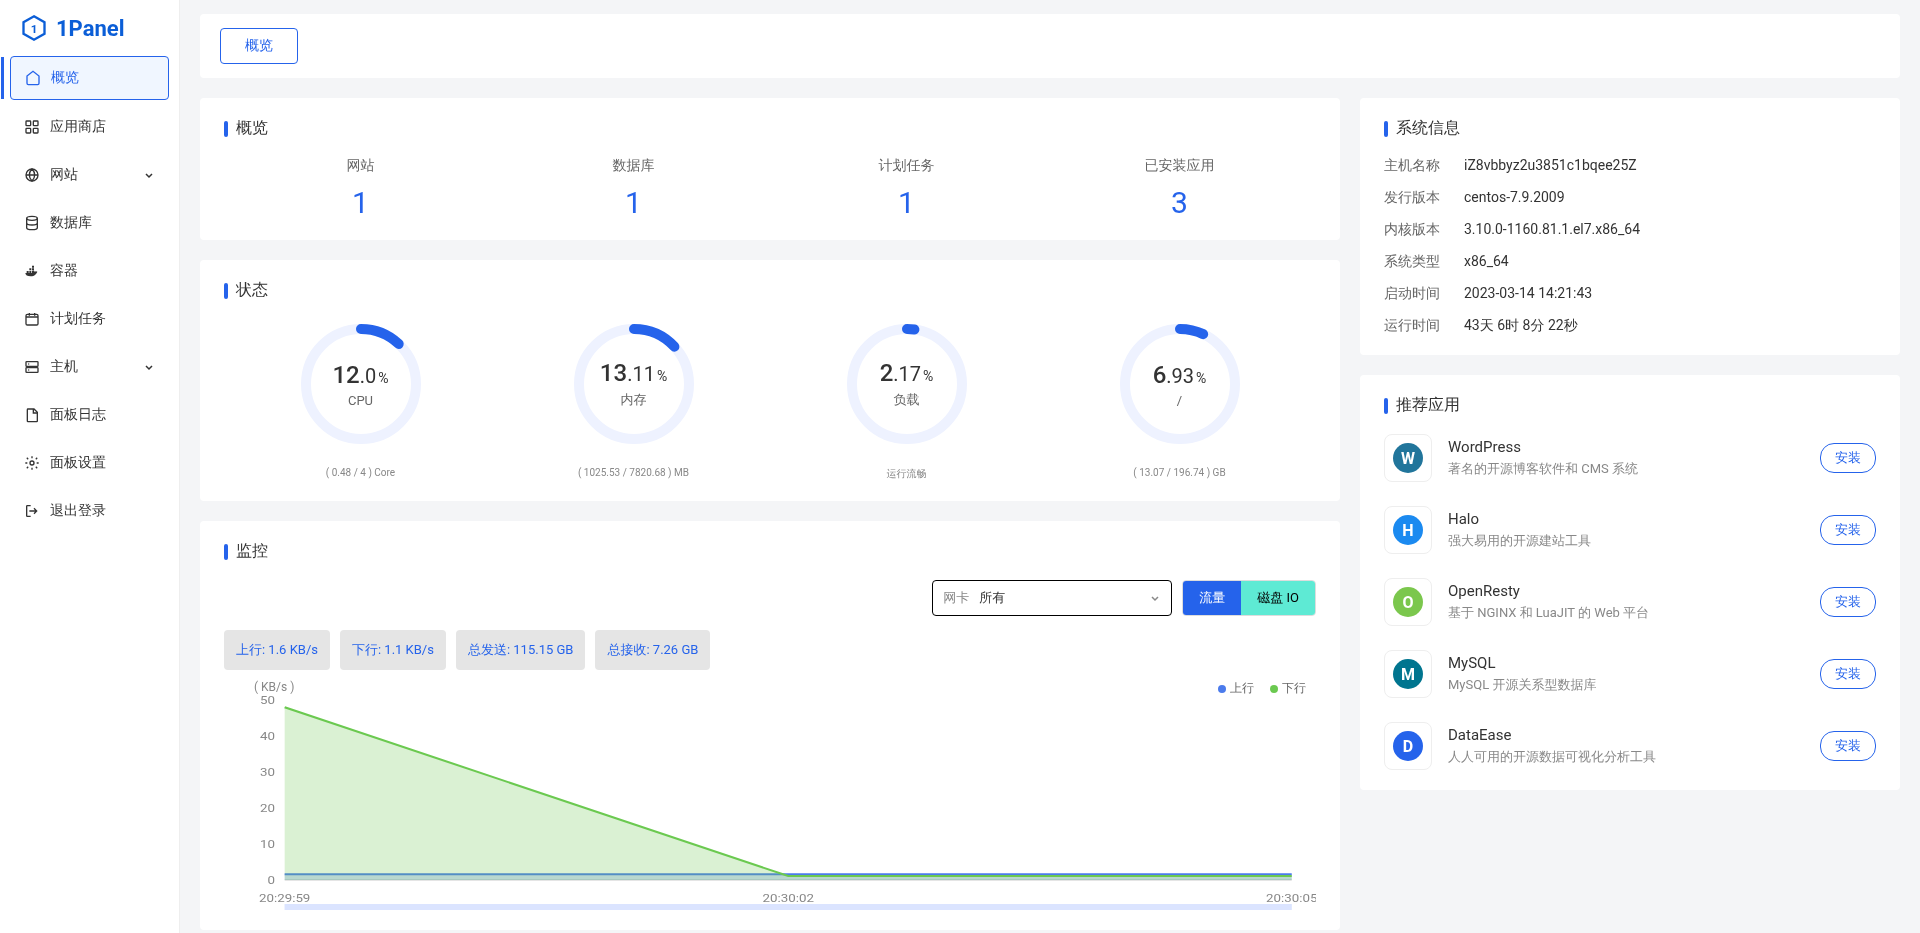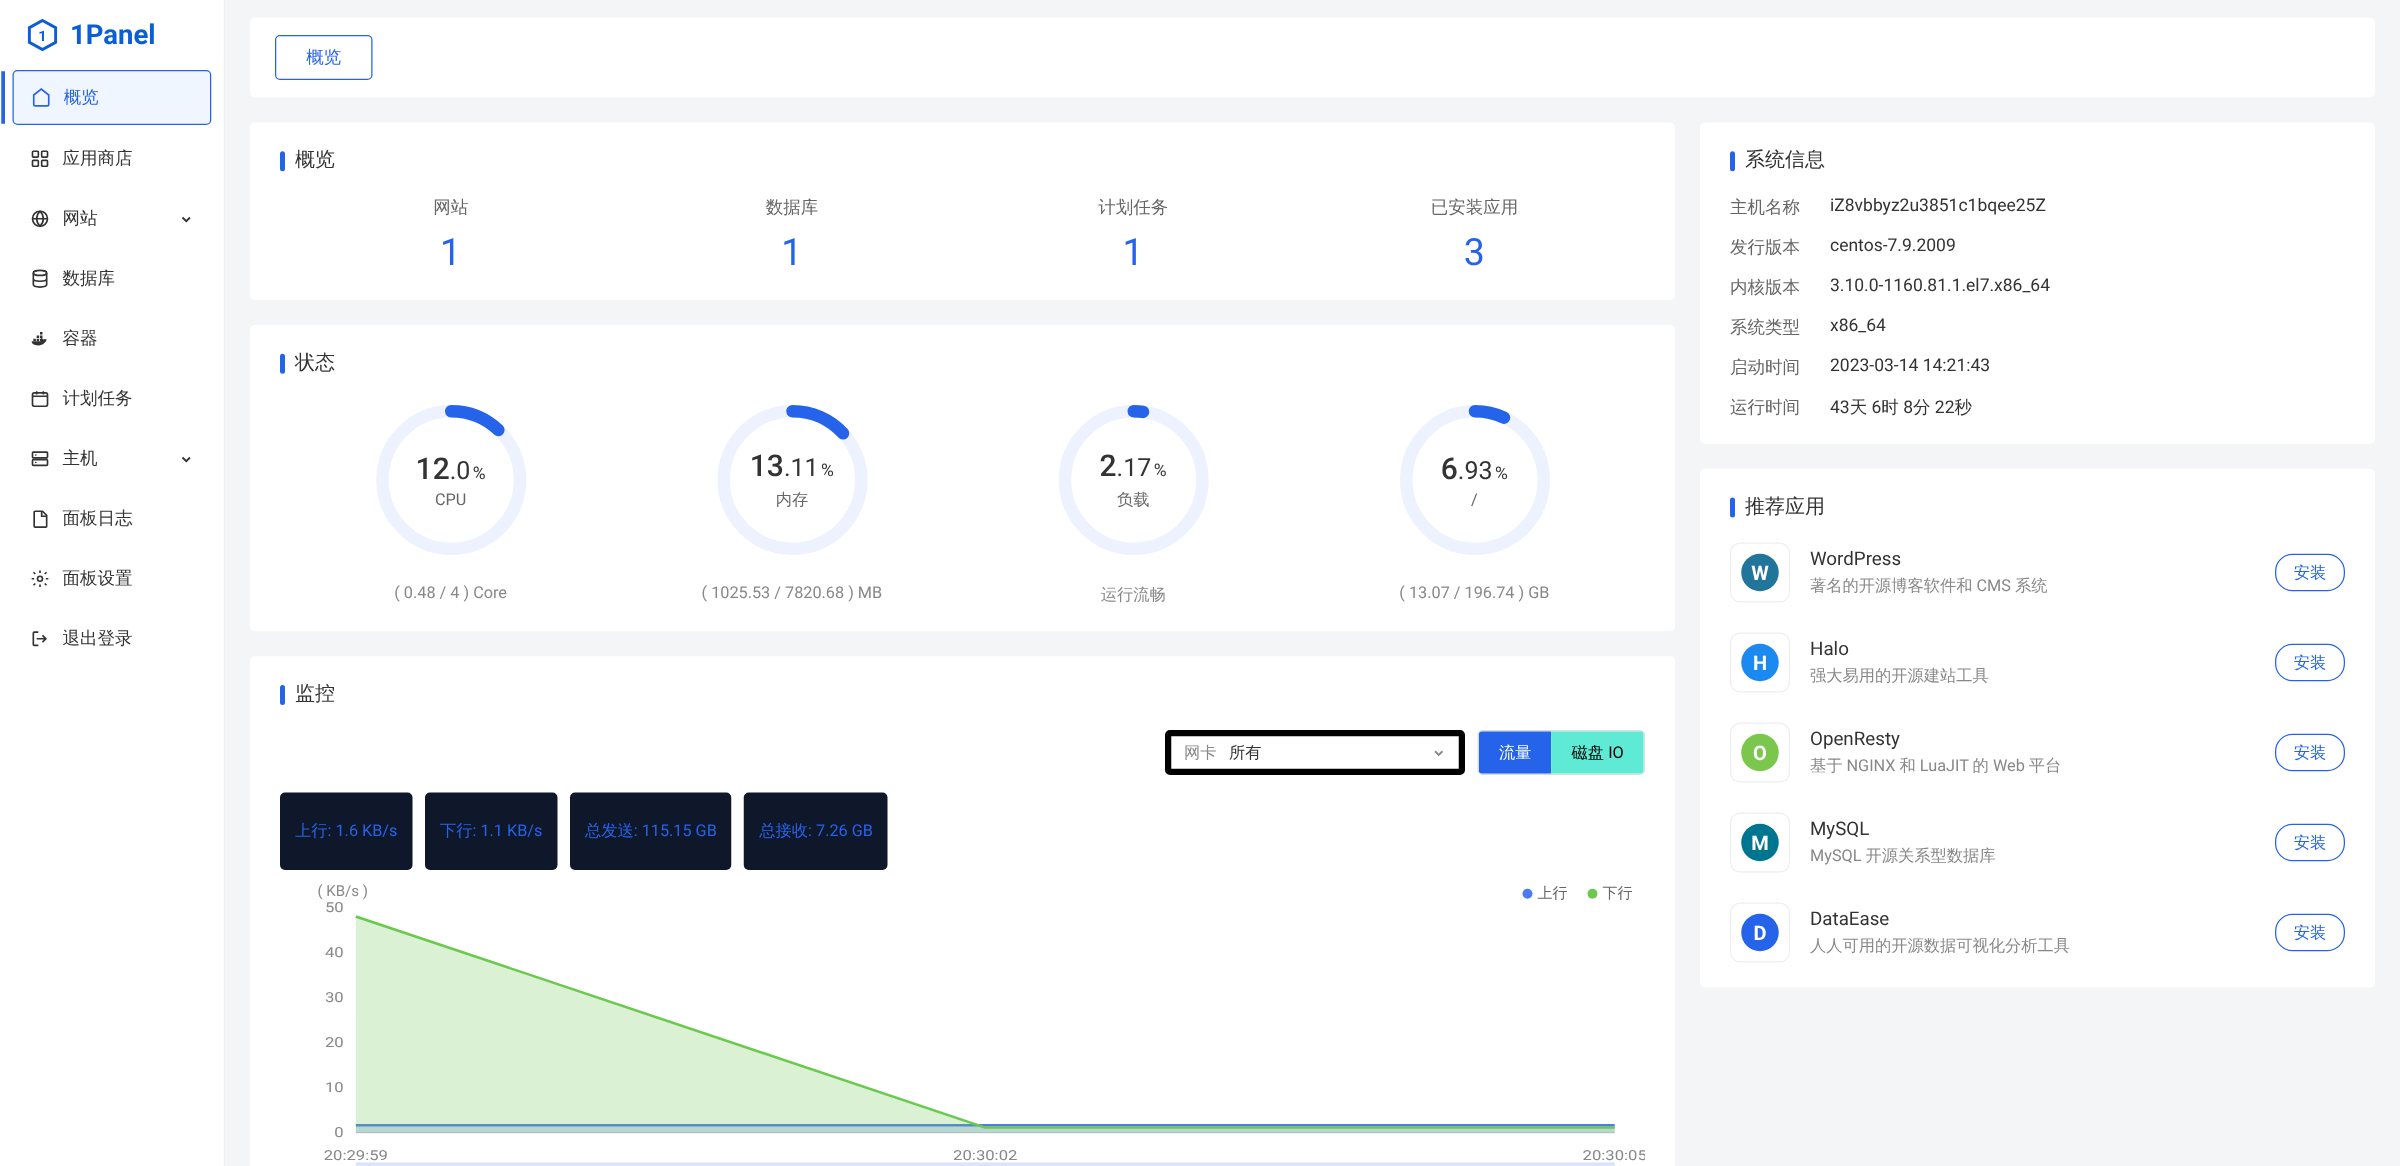--- a/index.html
+++ b/index.html
@@ -31,30 +31,30 @@
 .gauge{flex:1;display:flex;flex-direction:column;align-items:center}
 .gauge-circle{width:130px;height:130px;position:relative;margin-bottom:10px}
 .gauge-circle svg{width:130px;height:130px;transform:rotate(-90deg)}
 .gauge-circle .bg{fill:none;stroke:#eef2ff;stroke-width:10}
 .gauge-circle .fg{fill:none;stroke:#2563eb;stroke-width:10;stroke-linecap:round}
 .gauge-center{position:absolute;inset:0;display:flex;flex-direction:column;align-items:center;justify-content:center}
 .gauge-value{font-size:20px;color:#333}
 .gauge-value .big{font-size:24px;font-weight:500}
 .gauge-value .pct{font-size:14px;margin-left:2px}
 .gauge-name{font-size:13px;color:#666;margin-top:4px}
-.gauge-sub{font-size:13px;color:#888;margin-top:8px}
+.gauge-sub{font-size:10px;color:#888;margin-top:8px}
 .monitor-head{display:flex;justify-content:flex-end;align-items:center;gap:10px;margin-bottom:14px}
-.select-net{display:flex;align-items:center;border:5px solid #000000;border-radius:4px;width:240px;height:36px;padding:0 10px;font-size:13px}
+.select-net{display:flex;align-items:center;border:1px solid #000000;border-radius:4px;width:240px;height:36px;padding:0 10px;font-size:13px}
 .select-net .lbl{color:#888;margin-right:10px}
 .select-net .val{flex:1;color:#333}
 .btn-grp{display:flex;border:1px solid #ddd;border-radius:4px;overflow:hidden}
 .btn-grp button{border:none;padding:8px 16px;background:#5eead4;font-size:13px;cursor:pointer}
 .btn-grp button.active{background:#2563eb;color:#fff}
 .tags{display:flex;gap:10px;margin-bottom:10px}
-.tag{background:#0f172a;color:#2563eb;padding:22px 12px;border-radius:4px;font-size:13px}
+.tag{background:#e5e5e5;color:#2563eb;padding:11px 12px;border-radius:4px;font-size:13px}
 .chart-wrap{position:relative;height:230px}
 .chart-legend{position:absolute;top:0;right:10px;display:flex;gap:16px;font-size:12px;color:#666}
 .chart-legend span::before{content:'';display:inline-block;width:8px;height:8px;border-radius:50%;margin-right:4px;vertical-align:middle}
 .lg-up::before{background:#4b7bec}
 .lg-down::before{background:#6bc950}
 .chart-ylabel{position:absolute;top:0;left:30px;font-size:12px;color:#888}
 .chart-svg{width:100%;height:100%}
 .info-table{display:flex;flex-direction:column;gap:14px}
 .info-row{display:flex;font-size:14px}
 .info-k{color:#666;width:80px;flex-shrink:0}

